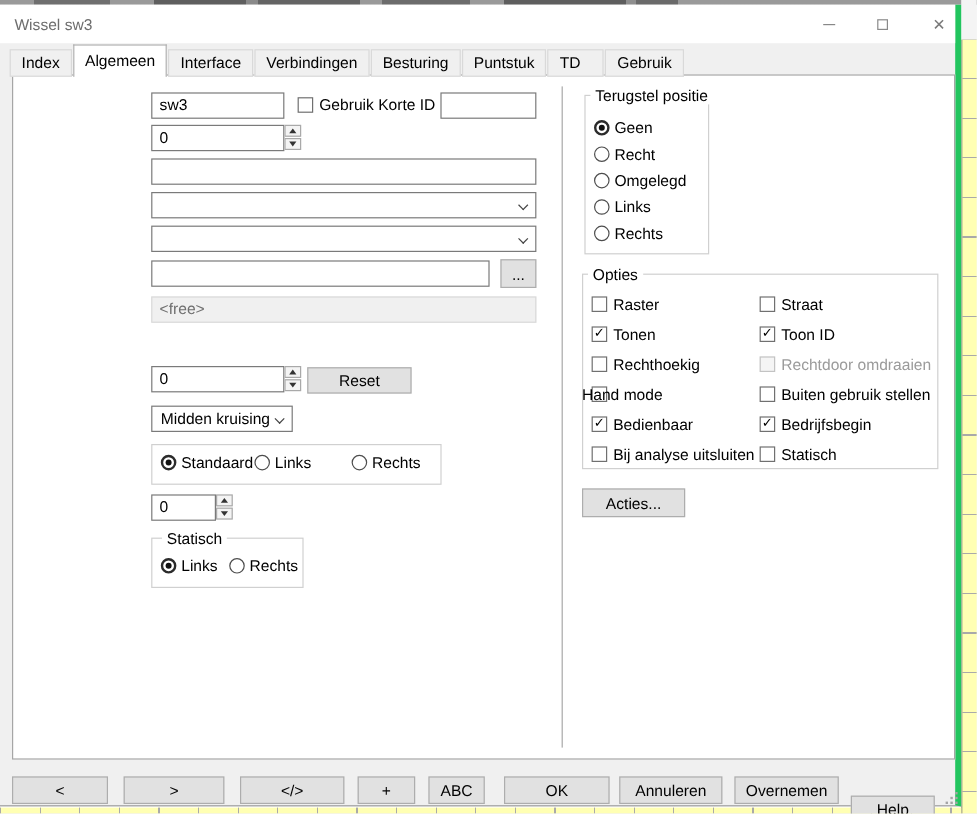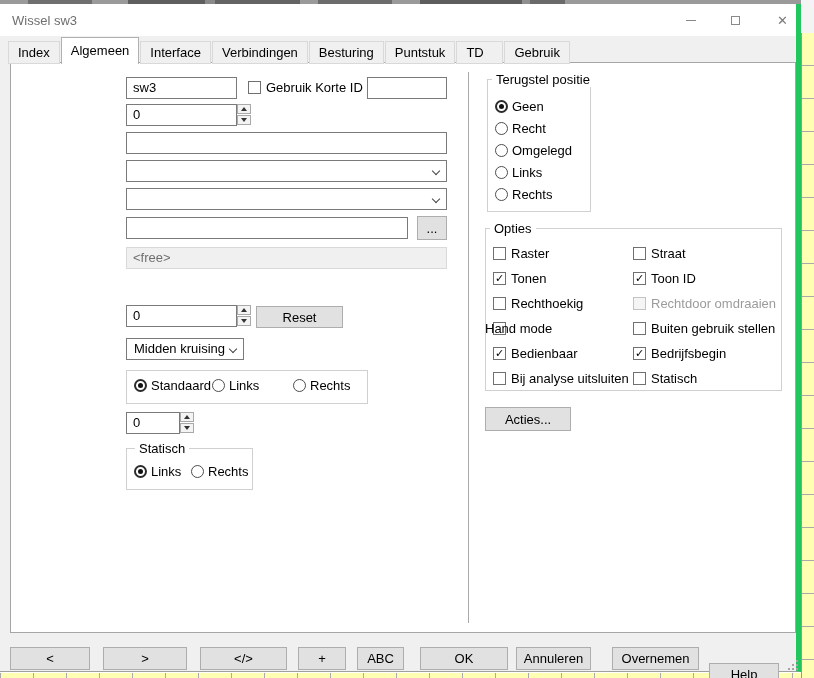--- a/index.html
+++ b/index.html
@@ -266,21 +266,21 @@
       </div>
     <div class="btn" style="left:298px; top:643px; width:48px; height:23px;">
         <span>+</span>
       </div>
     <div class="btn" style="left:357px; top:643px; width:47px; height:23px;">
         <span>ABC</span>
       </div>
     <div class="btn" style="left:420px; top:643px; width:88px; height:23px;">
         <span>OK</span>
       </div>
-    <div class="btn" style="left:516px; top:643px; width:75px; height:23px;">
+    <div class="btn" style="left:516px; top:643px; width:86px; height:23px;">
         <span>Annuleren</span>
       </div>
     <div class="btn" style="left:612px; top:643px; width:87px; height:23px;">
         <span>Overnemen</span>
       </div>
     <div class="btn" style="left:709px; top:659px; width:70px; height:23px;">
         <span>Help</span>
       </div>
 
     <div class="grip">

